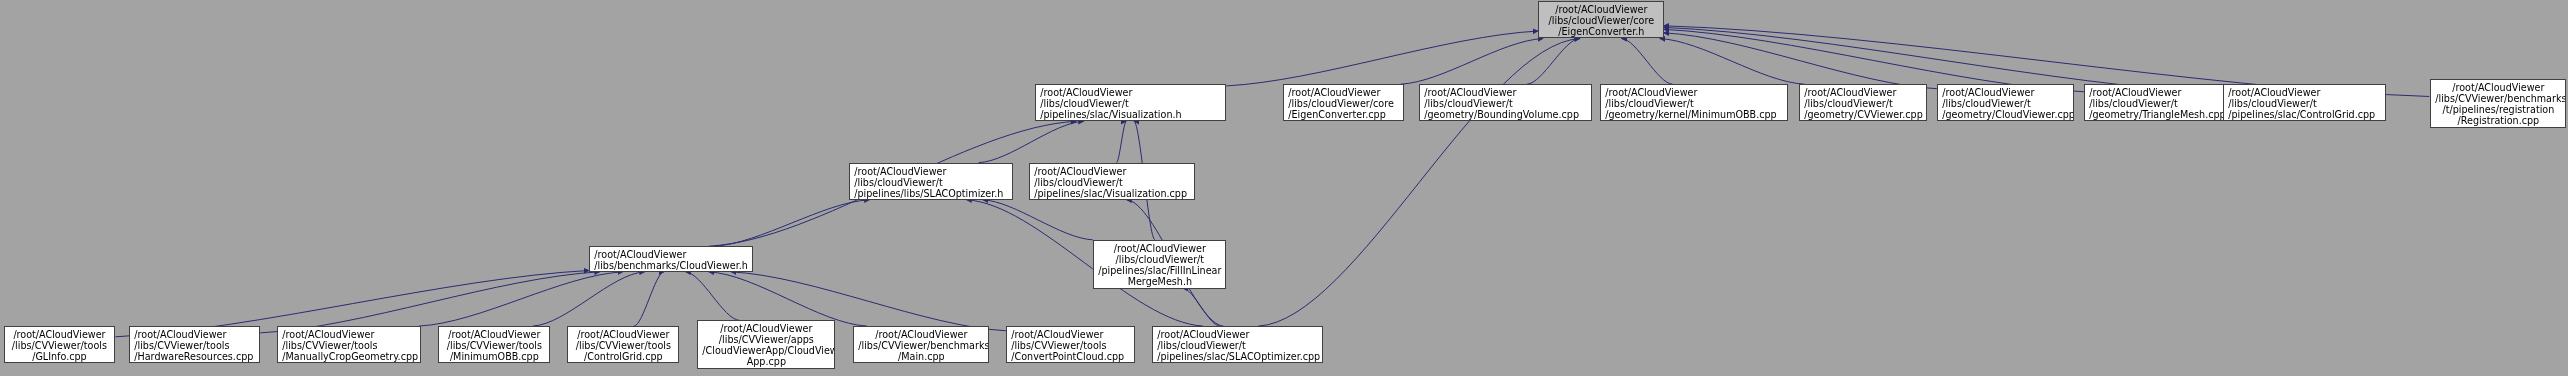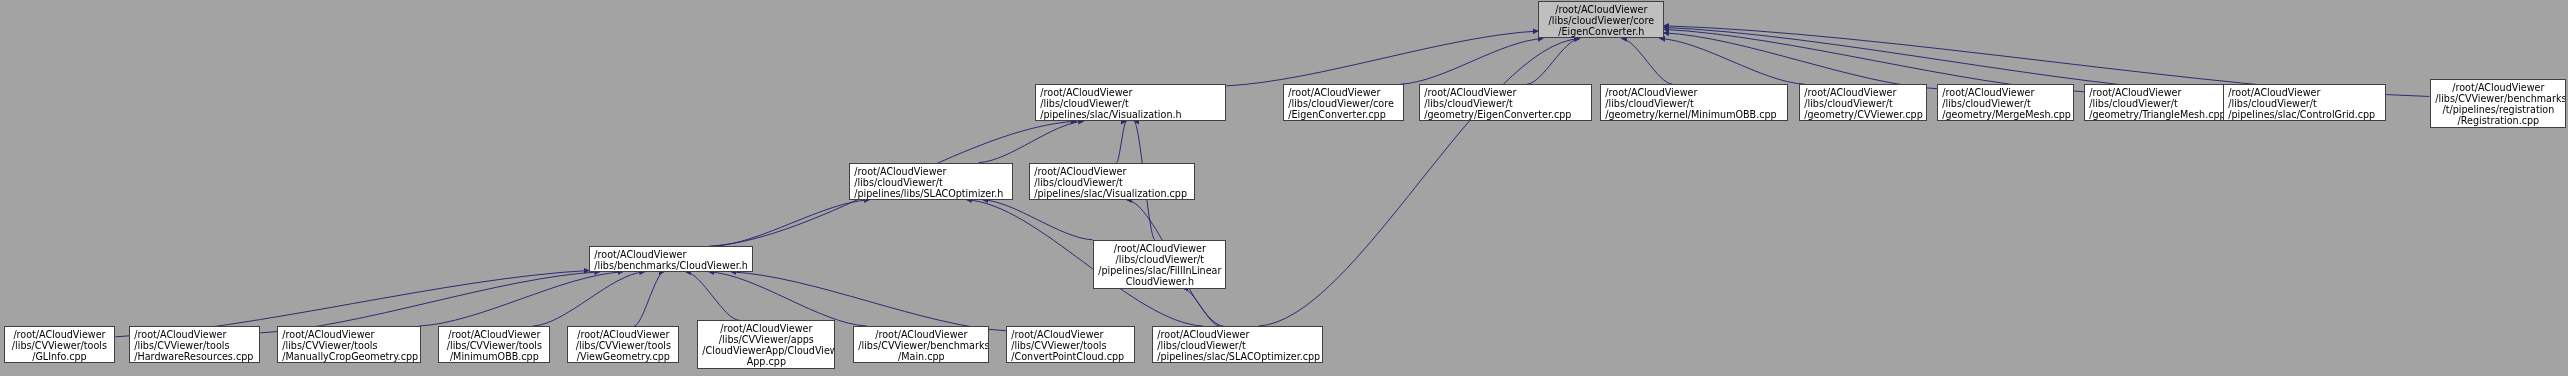--- a/index.html
+++ b/index.html
@@ -83,35 +83,35 @@
       <path d="M746.125,457 C793.15,454.492 855.85,383.508 902.875,381" fill="none" stroke="#2a2a72" stroke-width="1.4" marker-end="url(#ah)"></path>
       <path d="M887.9083333333333,457 C900.5433333333333,456.32613333333336 917.39,381.67386666666664 930.025,381" fill="none" stroke="#2a2a72" stroke-width="1.4" marker-end="url(#ah)"></path>
       <path d="M1035.675,449 C1012.9799999999999,447.7896 982.7199999999999,382.2104 960.025,381" fill="none" stroke="#2a2a72" stroke-width="1.4" marker-end="url(#ah)"></path>
       <path d="M1214.1666666666667,457 C1147.6666666666667,453.4533333333333 1059,384.5466666666667 992.5,381" fill="none" stroke="#2a2a72" stroke-width="1.4" marker-end="url(#ah)"></path>
       <path d="M1409,463.5898123324397 C1293.4775,457.4286123324397 1139.4475,387.1612 1023.925,381" fill="none" stroke="#2a2a72" stroke-width="1.4" marker-end="url(#ah)"></path>
     </svg>
   <div id="nodes-layer">
       <div class="node root" style="left: 1538px; top: 1.4px; width: 126px; height: 37px;"><span class="ln">/root/ACloudViewer</span><span class="ln">/libs/cloudViewer/core</span><span class="ln">/EigenConverter.h</span></div>
       <div class="node" style="left: 1035px; top: 84px; width: 191px; height: 37px;"><span class="ln">/root/ACloudViewer</span><span class="ln">/libs/cloudViewer/t</span><span class="ln">/pipelines/slac/Visualization.h</span></div>
       <div class="node" style="left: 1283px; top: 84px; width: 121px; height: 37px;"><span class="ln">/root/ACloudViewer</span><span class="ln">/libs/cloudViewer/core</span><span class="ln">/EigenConverter.cpp</span></div>
-      <div class="node" style="left: 1419px; top: 84px; width: 173px; height: 37px;"><span class="ln">/root/ACloudViewer</span><span class="ln">/libs/cloudViewer/t</span><span class="ln">/geometry/EigenConverter.cpp</span></div>
+      <div class="node" style="left: 1419px; top: 84px; width: 173px; height: 37px;"><span class="ln">/root/ACloudViewer</span><span class="ln">/libs/cloudViewer/t</span><span class="ln">/geometry/BoundingVolume.cpp</span></div>
       <div class="node" style="left: 1600px; top: 84px; width: 188px; height: 37px;"><span class="ln">/root/ACloudViewer</span><span class="ln">/libs/cloudViewer/t</span><span class="ln">/geometry/kernel/MinimumOBB.cpp</span></div>
       <div class="node" style="left: 1799px; top: 84px; width: 128px; height: 37px;"><span class="ln">/root/ACloudViewer</span><span class="ln">/libs/cloudViewer/t</span><span class="ln">/geometry/CVViewer.cpp</span></div>
-      <div class="node" style="left: 1937px; top: 84px; width: 137px; height: 37px;"><span class="ln">/root/ACloudViewer</span><span class="ln">/libs/cloudViewer/t</span><span class="ln">/geometry/MergeMesh.cpp</span></div>
+      <div class="node" style="left: 1937px; top: 84px; width: 137px; height: 37px;"><span class="ln">/root/ACloudViewer</span><span class="ln">/libs/cloudViewer/t</span><span class="ln">/geometry/CloudViewer.cpp</span></div>
       <div class="node" style="left: 2084px; top: 84px; width: 148px; height: 37px;"><span class="ln">/root/ACloudViewer</span><span class="ln">/libs/cloudViewer/t</span><span class="ln">/geometry/TriangleMesh.cpp</span></div>
       <div class="node" style="left: 2223px; top: 84px; width: 163px; height: 37px;"><span class="ln">/root/ACloudViewer</span><span class="ln">/libs/cloudViewer/t</span><span class="ln">/pipelines/slac/ControlGrid.cpp</span></div>
       <div class="node center" style="left: 2430px; top: 79px; width: 136px; height: 49px;"><span class="ln">/root/ACloudViewer</span><span class="ln">/libs/CVViewer/benchmarks</span><span class="ln">/t/pipelines/registration</span><span class="ln">/Registration.cpp</span></div>
       <div class="node" style="left: 849px; top: 163px; width: 164px; height: 37px;"><span class="ln">/root/ACloudViewer</span><span class="ln">/libs/cloudViewer/t</span><span class="ln">/pipelines/libs/SLACOptimizer.h</span></div>
       <div class="node" style="left: 1029px; top: 163px; width: 166px; height: 37px;"><span class="ln">/root/ACloudViewer</span><span class="ln">/libs/cloudViewer/t</span><span class="ln">/pipelines/slac/Visualization.cpp</span></div>
-      <div class="node center" style="left: 1093px; top: 240px; width: 133px; height: 49px;"><span class="ln">/root/ACloudViewer</span><span class="ln">/libs/cloudViewer/t</span><span class="ln">/pipelines/slac/FillInLinear</span><span class="ln">CloudViewer.h</span></div>
+      <div class="node center" style="left: 1093px; top: 240px; width: 133px; height: 49px;"><span class="ln">/root/ACloudViewer</span><span class="ln">/libs/cloudViewer/t</span><span class="ln">/pipelines/slac/FillInLinear</span><span class="ln">MergeMesh.h</span></div>
       <div class="node" style="left: 589px; top: 246px; width: 164px; height: 26px;"><span class="ln">/root/ACloudViewer</span><span class="ln">/libs/benchmarks/CloudViewer.h</span></div>
       <div class="node center" style="left: 3.6px; top: 326px; width: 111px; height: 37px;"><span class="ln">/root/ACloudViewer</span><span class="ln">/libs/CVViewer/tools</span><span class="ln">/GLInfo.cpp</span></div>
       <div class="node" style="left: 129px; top: 326px; width: 131px; height: 37px;"><span class="ln">/root/ACloudViewer</span><span class="ln">/libs/CVViewer/tools</span><span class="ln">/HardwareResources.cpp</span></div>
       <div class="node" style="left: 277px; top: 326px; width: 144px; height: 37px;"><span class="ln">/root/ACloudViewer</span><span class="ln">/libs/CVViewer/tools</span><span class="ln">/ManuallyCropGeometry.cpp</span></div>
       <div class="node center" style="left: 438px; top: 326px; width: 112px; height: 37px;"><span class="ln">/root/ACloudViewer</span><span class="ln">/libs/CVViewer/tools</span><span class="ln">/MinimumOBB.cpp</span></div>
-      <div class="node center" style="left: 567px; top: 326px; width: 112px; height: 37px;"><span class="ln">/root/ACloudViewer</span><span class="ln">/libs/CVViewer/tools</span><span class="ln">/ViewGeometry.cpp</span></div>
+      <div class="node center" style="left: 567px; top: 326px; width: 112px; height: 37px;"><span class="ln">/root/ACloudViewer</span><span class="ln">/libs/CVViewer/tools</span><span class="ln">/ControlGrid.cpp</span></div>
       <div class="node center" style="left: 697px; top: 320px; width: 138px; height: 49px;"><span class="ln">/root/ACloudViewer</span><span class="ln">/libs/CVViewer/apps</span><span class="ln">/CloudViewerApp/CloudViewer</span><span class="ln">App.cpp</span></div>
       <div class="node center" style="left: 853px; top: 326px; width: 136px; height: 37px;"><span class="ln">/root/ACloudViewer</span><span class="ln">/libs/CVViewer/benchmarks</span><span class="ln">/Main.cpp</span></div>
       <div class="node" style="left: 1006px; top: 326px; width: 129px; height: 37px;"><span class="ln">/root/ACloudViewer</span><span class="ln">/libs/CVViewer/tools</span><span class="ln">/ConvertPointCloud.cpp</span></div>
       <div class="node" style="left: 1152px; top: 326px; width: 171px; height: 37px;"><span class="ln">/root/ACloudViewer</span><span class="ln">/libs/cloudViewer/t</span><span class="ln">/pipelines/slac/SLACOptimizer.cpp</span></div>
     </div>
 </div>
 
 
 </body></html>

